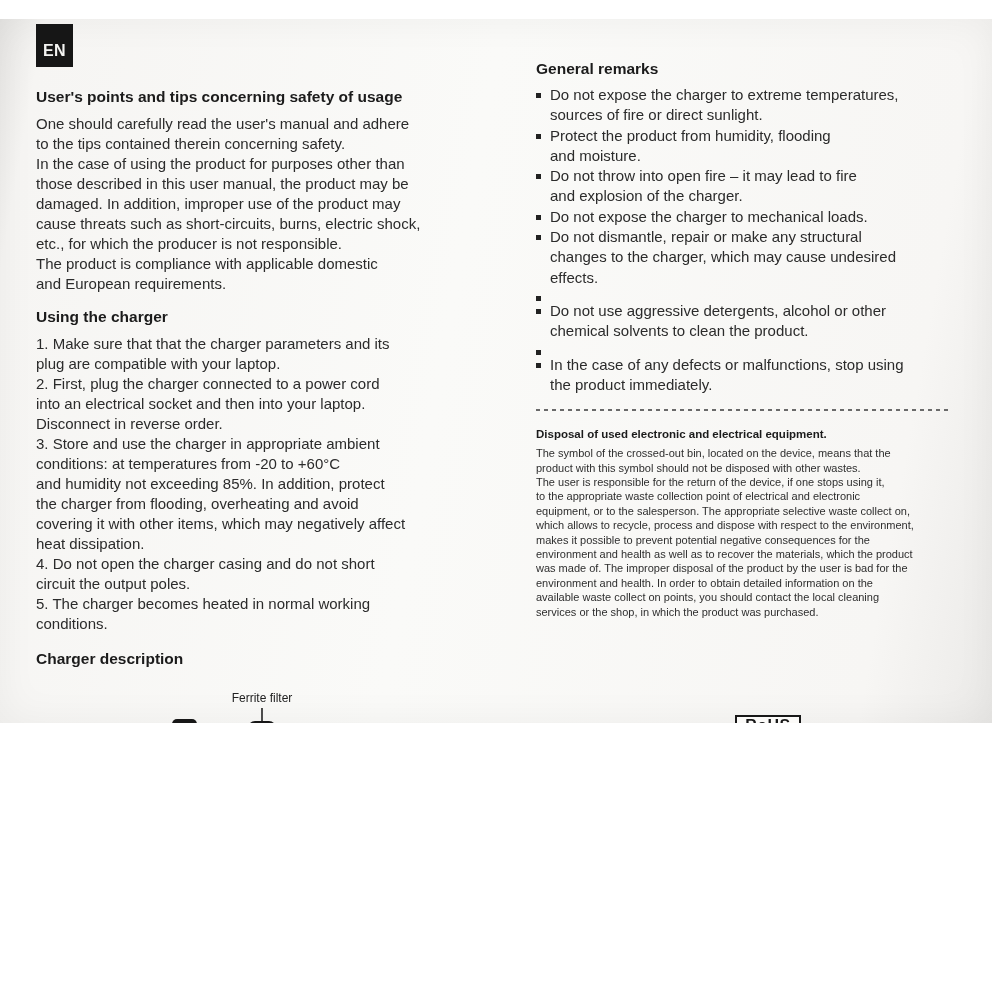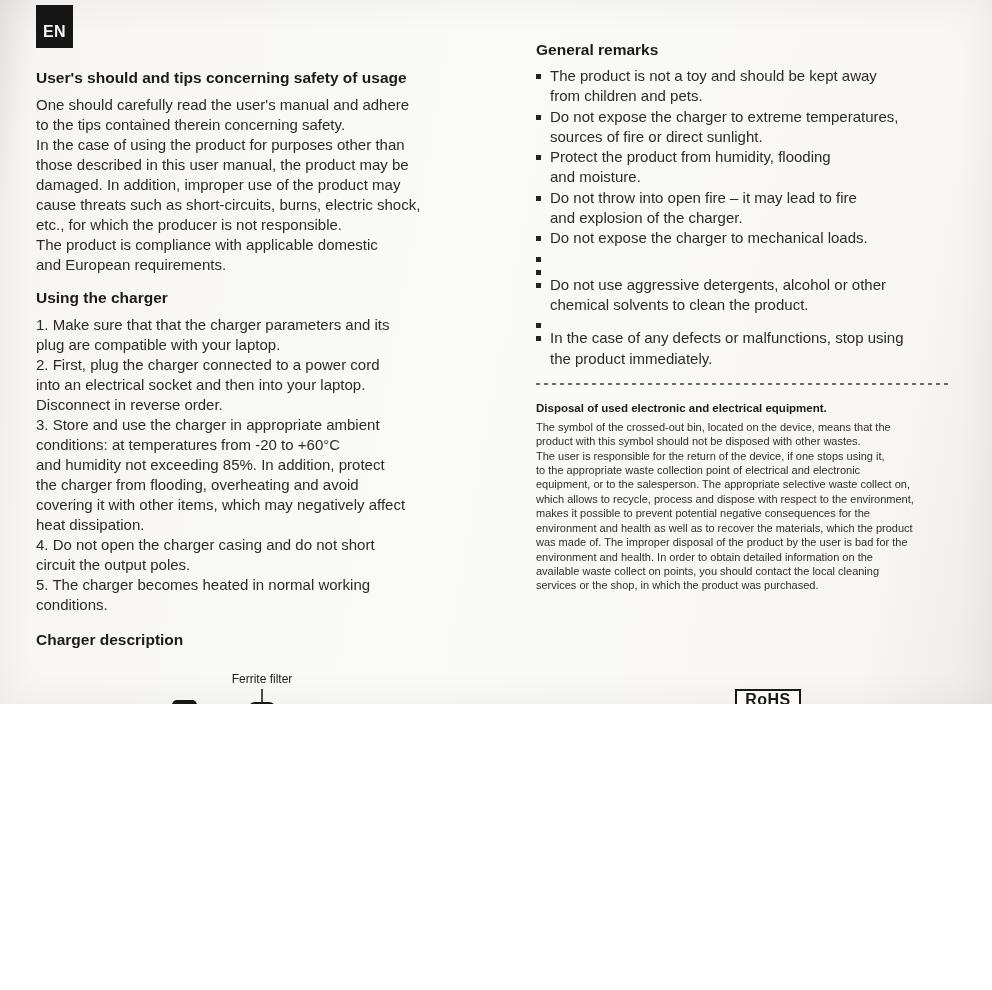--- a/index.html
+++ b/index.html
@@ -3,20 +3,21 @@
 <meta charset="utf-8">
 <style>
   html,body { margin:0; padding:0; }
   body { width:992px; height:990px; overflow:hidden; }
   .page {
     position:relative; width:992px; height:704px; overflow:hidden;
     background:linear-gradient(100deg,#e7e6e4 0%,#f6f5f3 4%,#fafaf8 45%,#f7f6f4 88%,#ebeae8 100%);
     font-family:"Liberation Sans","DejaVu Sans",sans-serif;
     color:#2b2b2b;
     box-shadow:inset 0 0 40px rgba(0,0,0,0.05);
+    margin-top:19px;
   }
   .col-left  { position:absolute; left:36px;  top:0; width:432px; }
   .col-right { position:absolute; left:536px; top:0; width:426px; }
 
   .en-badge {
     margin-top:5px; width:37px; height:43px; background:#161616; color:#f4f4f2;
     font-weight:bold; font-size:16px; letter-spacing:0.5px;
     display:flex; align-items:flex-end; justify-content:center;
     padding-bottom:7px; box-sizing:border-box;
   }
@@ -63,21 +64,21 @@
                 font-family:"Liberation Sans","DejaVu Sans",sans-serif; }
 </style>
 </head>
 <body>
 
 <div class="page">
 
   <div class="col-left">
     <div class="en-badge">EN</div>
 
-    <h2 class="t-safety">User's should and tips concerning safety of usage</h2>
+    <h2 class="t-safety">User's points and tips concerning safety of usage</h2>
     <p class="body">One should carefully read the user's manual and adhere
 to the tips contained therein concerning safety.
 In the case of using the product for purposes other than
 those described in this user manual, the product may be
 damaged. In addition, improper use of the product may
 cause threats such as short-circuits, burns, electric shock,
 etc., for which the producer is not responsible.
 The product is compliance with applicable domestic
 and European requirements.</p>
 
@@ -144,25 +145,20 @@
           </span>
         </span>
     </div>
   </div>
 
   <div class="col-right">
     <h2 class="t-remarks">General remarks</h2>
 
     <ul class="bullets">
 
-        <li>
-          <span class="sq-bullet"></span>
-          <span class="bullet-text">The product is not a toy and should be kept away
-from children and pets.</span>
-        </li>
 
         <li>
           <span class="sq-bullet"></span>
           <span class="bullet-text">Do not expose the charger to extreme temperatures,
 sources of fire or direct sunlight.</span>
         </li>
 
         <li>
           <span class="sq-bullet"></span>
           <span class="bullet-text">Protect the product from humidity, flooding
@@ -176,20 +172,23 @@
         </li>
 
         <li>
           <span class="sq-bullet"></span>
           <span class="bullet-text">Do not expose the charger to mechanical loads.</span>
         </li>
 
 
         <li>
           <span class="sq-bullet"></span>
+          <span class="bullet-text">Do not dismantle, repair or make any structural
+changes to the charger, which may cause undesired
+effects.</span>
         </li>
 
         <li>
           <span class="sq-bullet"></span>
         </li>
 
         <li>
           <span class="sq-bullet"></span>
           <span class="bullet-text">Do not use aggressive detergents, alcohol or other
 chemical solvents to clean the product.</span>

